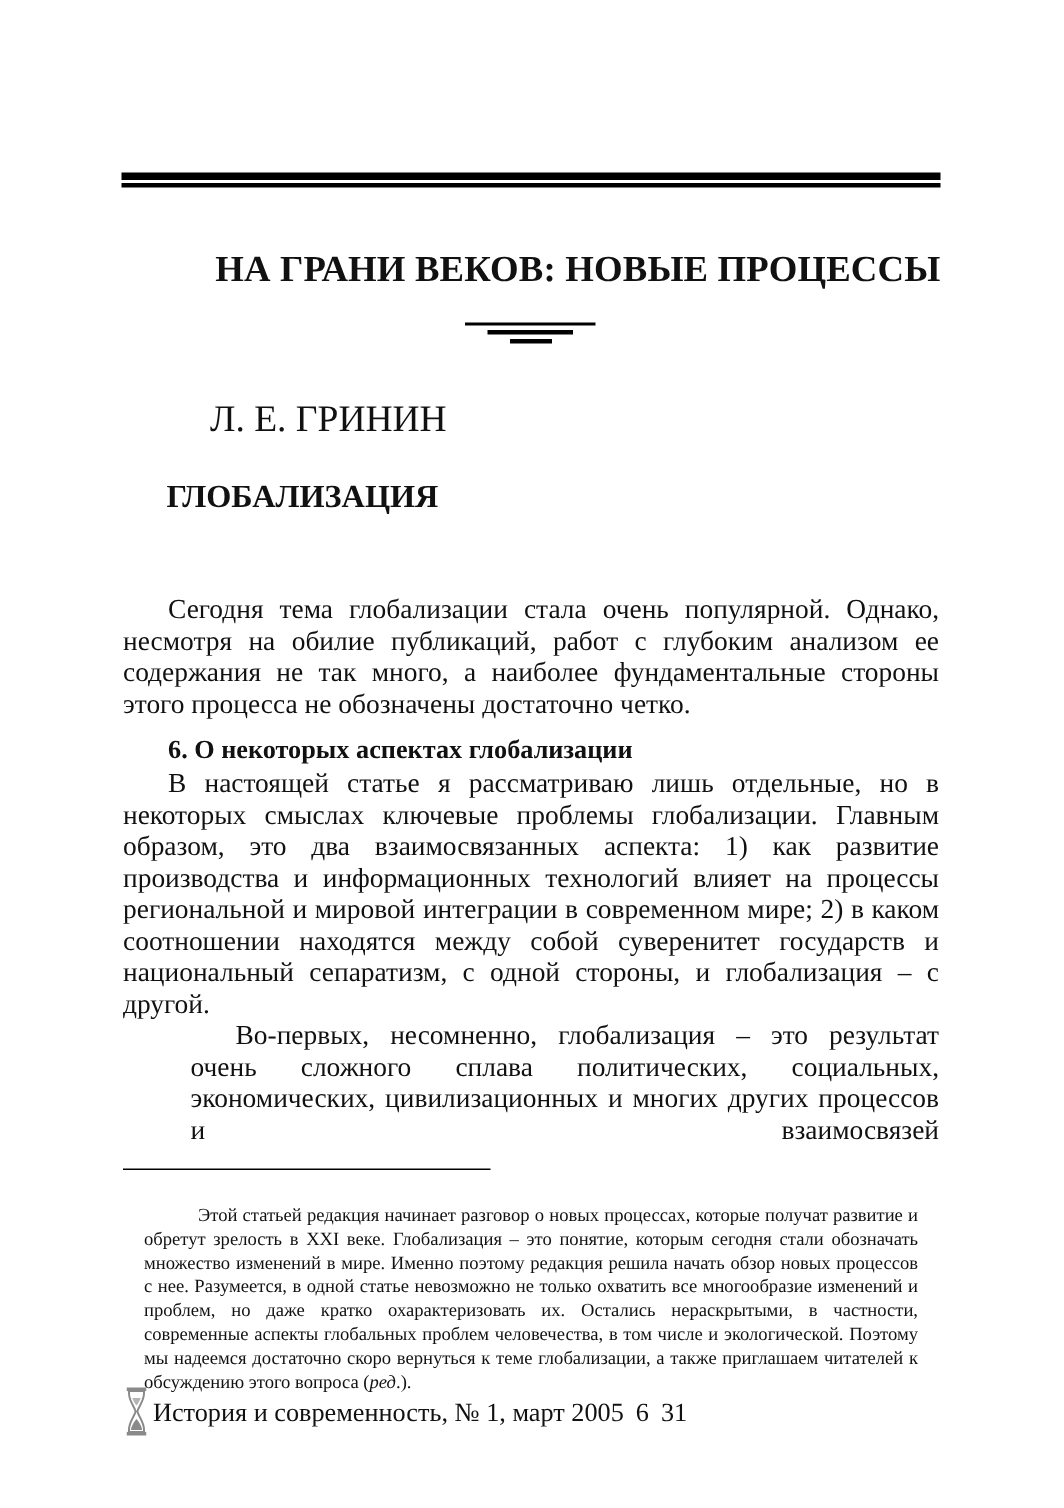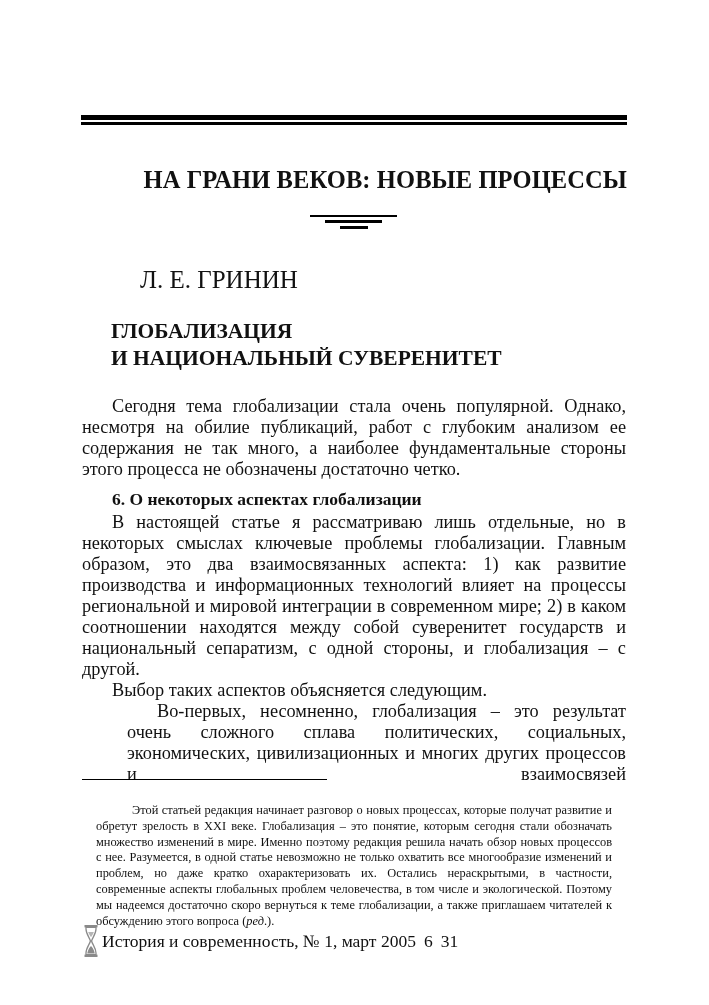--- a/index.html
+++ b/index.html
@@ -64,32 +64,30 @@
 <div id="section-title" class="serif">НА ГРАНИ ВЕКОВ: НОВЫЕ ПРОЦЕССЫ</div>
 
 <div class="orn" id="orn-1"></div>
 <div class="orn" id="orn-2"></div>
 <div class="orn" id="orn-3"></div>
 
 <div id="author" class="serif">Л. Е. ГРИНИН</div>
 
 <div id="article-title" class="serif">
   <div>ГЛОБАЛИЗАЦИЯ</div>
-  <div>И НАЦИОНАЛЬНЫЙ СУВЕРЕНИТЕТ</div>
 </div>
 
 <div id="intro" class="body-text serif">
   <p>Сегодня тема глобализации стала очень популярной. Однако, несмотря на обилие публикаций, работ с глубоким анализом ее содержания не так много, а наиболее фундаментальные стороны этого процесса не обозначены достаточно четко.</p>
 </div>
 
 <div id="heading-1" class="serif">6. О некоторых аспектах глобализации</div>
 
 <div id="main-body" class="body-text serif">
   <p>В настоящей статье я рассматриваю лишь отдельные, но в некоторых смыслах ключевые проблемы глобализации. Главным образом, это два взаимосвязанных аспекта: 1) как развитие производства и информационных технологий влияет на процессы региональной и мировой интеграции в современном мире; 2) в каком соотношении находятся между собой суверенитет государств и национальный сепаратизм, с одной стороны, и глобализация – с другой.</p>
-  <p>Выбор таких аспектов объясняется следующим.</p>
   <p style="text-align-last: justify; margin-left: 45px;">Во-первых, несомненно, глобализация – это результат очень сложного сплава политических, социальных, экономических, цивилизационных и многих других процессов и взаимосвязей</p>
 </div>
 
 <div id="fn-rule"></div>
 
 <div id="footnote" class="serif">
   <p><span>Этой статьей редакция начинает разговор о новых процессах, которые получат развитие и обретут зрелость в XXI веке. Глобализация – это понятие, которым сегодня стали обозначать множество изменений в мире. Именно поэтому редакция решила начать обзор новых процессов с нее. Разумеется, в одной статье невозможно не только охватить все многообразие изменений и проблем, но даже кратко охарактеризовать их. Остались нераскрытыми, в частности, современные аспекты глобальных проблем человечества, в том числе и экологической. Поэтому мы надеемся достаточно скоро вернуться к теме глобализации, а также приглашаем читателей к обсуждению этого вопроса (</span><i>ред</i><span>.).</span></p>
 </div>
 
 <div id="journal-footer">

